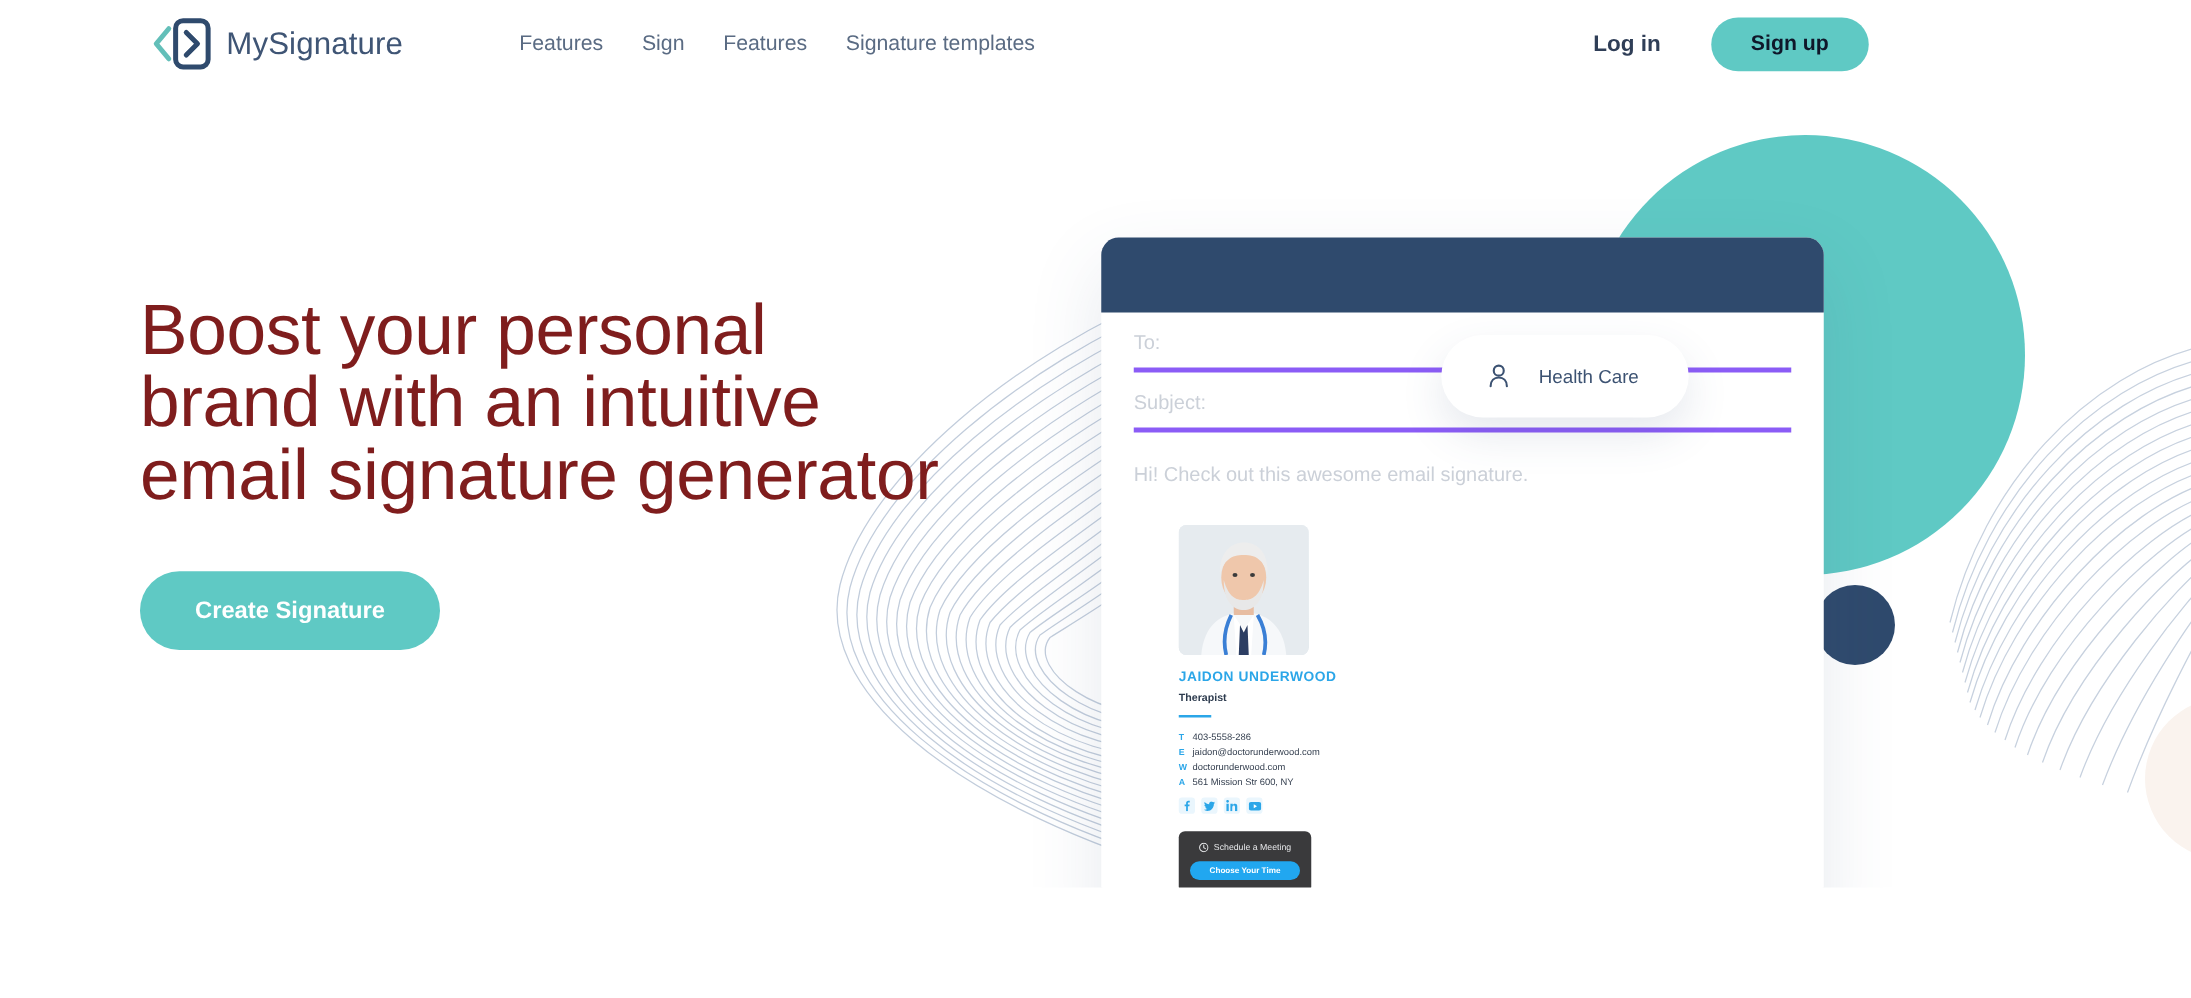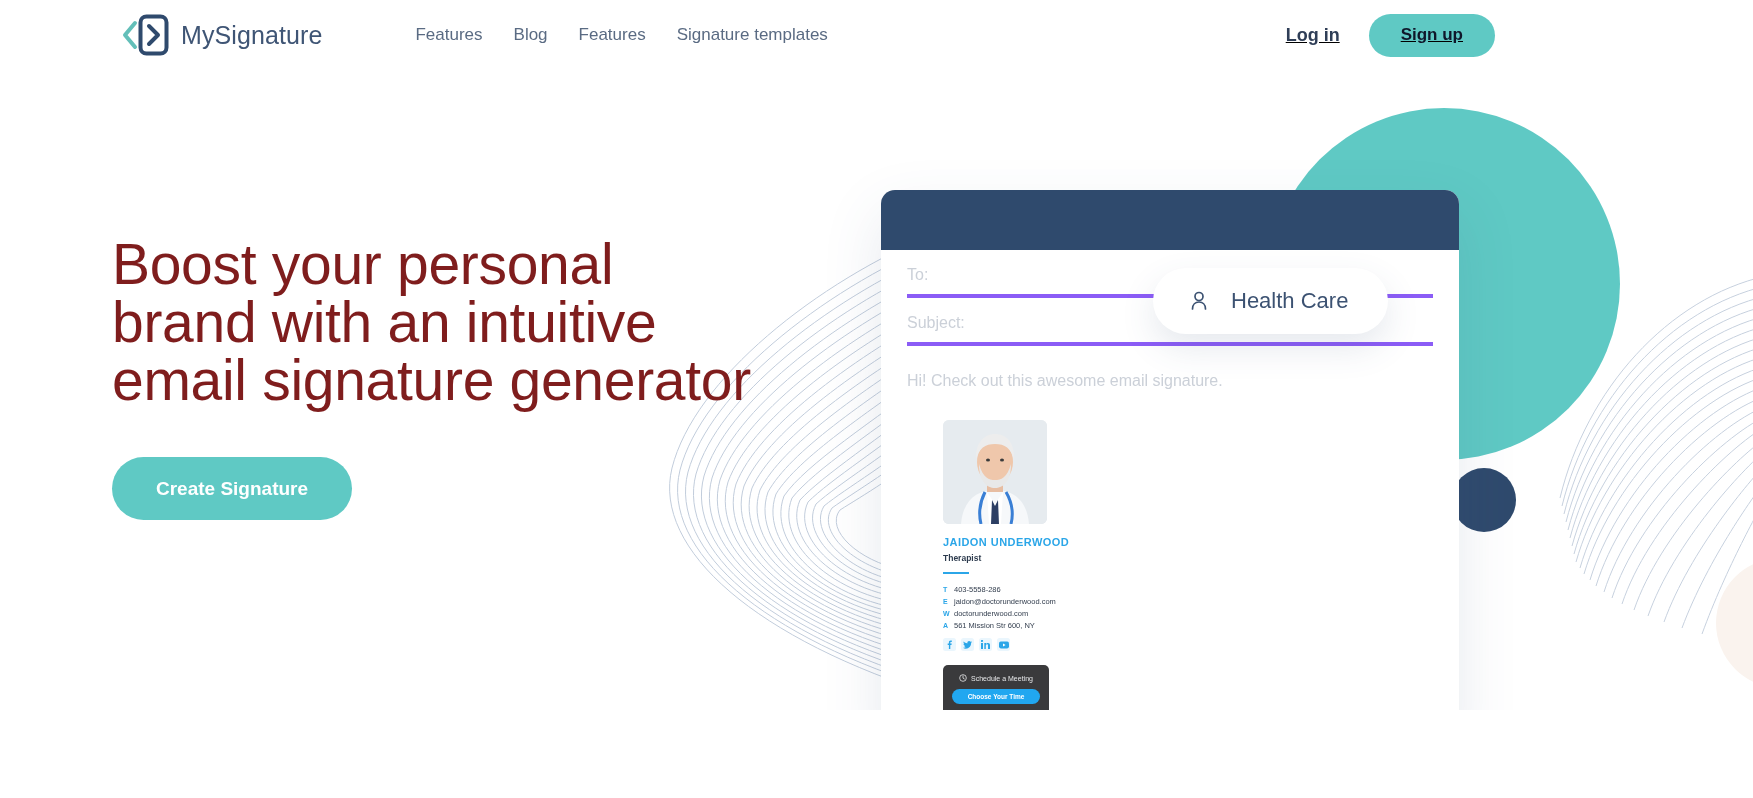--- a/index.html
+++ b/index.html
@@ -82,22 +82,21 @@
     color: #5A6B83;
     text-decoration: none;
     white-space: nowrap;
   }
 
   .header-right {
     margin-left: auto;
     margin-right: 258px;
     display: flex;
     align-items: center;
-    gap: 29px;
-    text-decoration: underline;
+    gap: 40px;
   }
   .login-link {
     font-size: 18px;
     color: #2F3E57;
     text-decoration: none;
     font-weight: 600;
     white-space: nowrap;
   }
   .signup-btn {
     background: #5FC9C4;
@@ -281,21 +280,21 @@
     padding: 0 40px 0 34px;
     background: #ffffff;
     border-radius: 33px;
     box-shadow: 0 14px 34px rgba(60,82,120,.13);
     display: flex;
     align-items: center;
     gap: 20px;
     z-index: 15;
   }
   .badge-text {
-    font-size: 22px;
+    font-size: 15px;
     color: #3C5272;
     white-space: nowrap;
   }
 </style>
 </head>
 <body>
 
 <div class="page">
 
   <div class="decor">
@@ -362,21 +361,21 @@
       <svg class="brand-mark" width="52" height="44" viewBox="0 0 52 44" fill="none">
         <path d="M17 10 L7 22 L17 34" stroke="#63BFB9" stroke-width="4" stroke-linecap="round" stroke-linejoin="round" fill="none"></path>
         <rect x="22.5" y="3.5" width="26" height="37" rx="6" stroke="#2F4A6D" stroke-width="4" fill="none"></rect>
         <path d="M31 13 L40 22 L31 31" stroke="#2F4A6D" stroke-width="4" stroke-linecap="round" stroke-linejoin="round" fill="none"></path>
       </svg>
       <span class="brand-name">MySignature</span>
     </a>
 
     <nav class="nav">
       <a href="#">Features</a>
-      <a href="#">Blog</a>
+      <a href="#">Sign</a>
       <a href="#">Features</a>
       <a href="#">Signature templates</a>
     </nav>
 
     <div class="header-right">
       <a class="login-link" href="#">Log in</a>
       <button class="signup-btn">Sign up</button>
     </div>
   </div>
 

